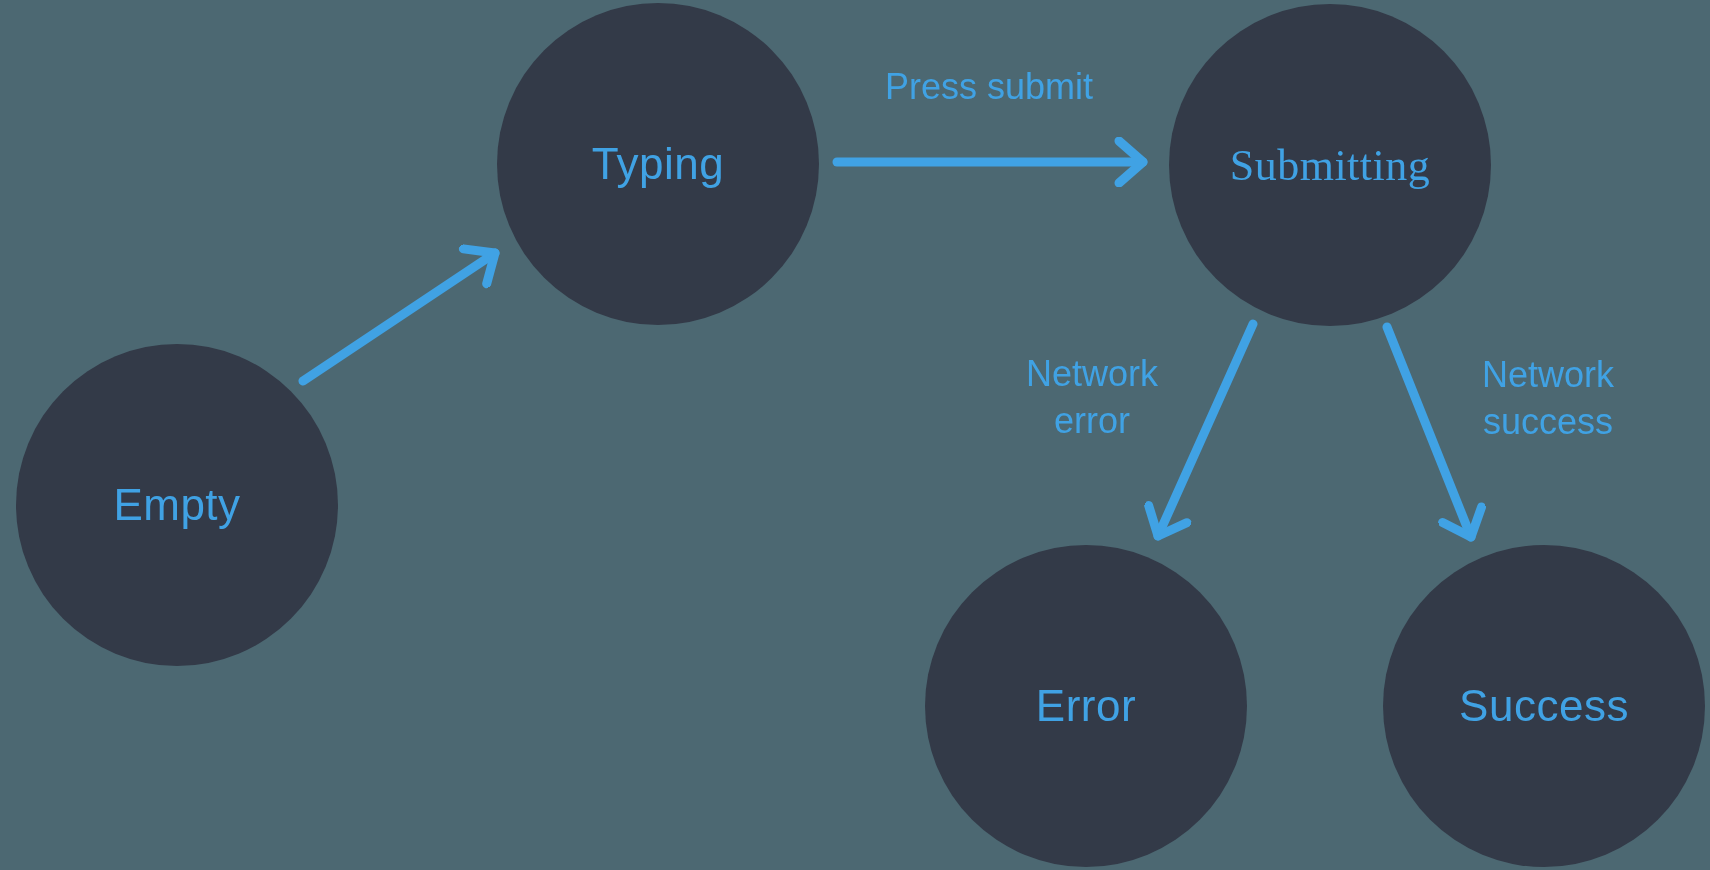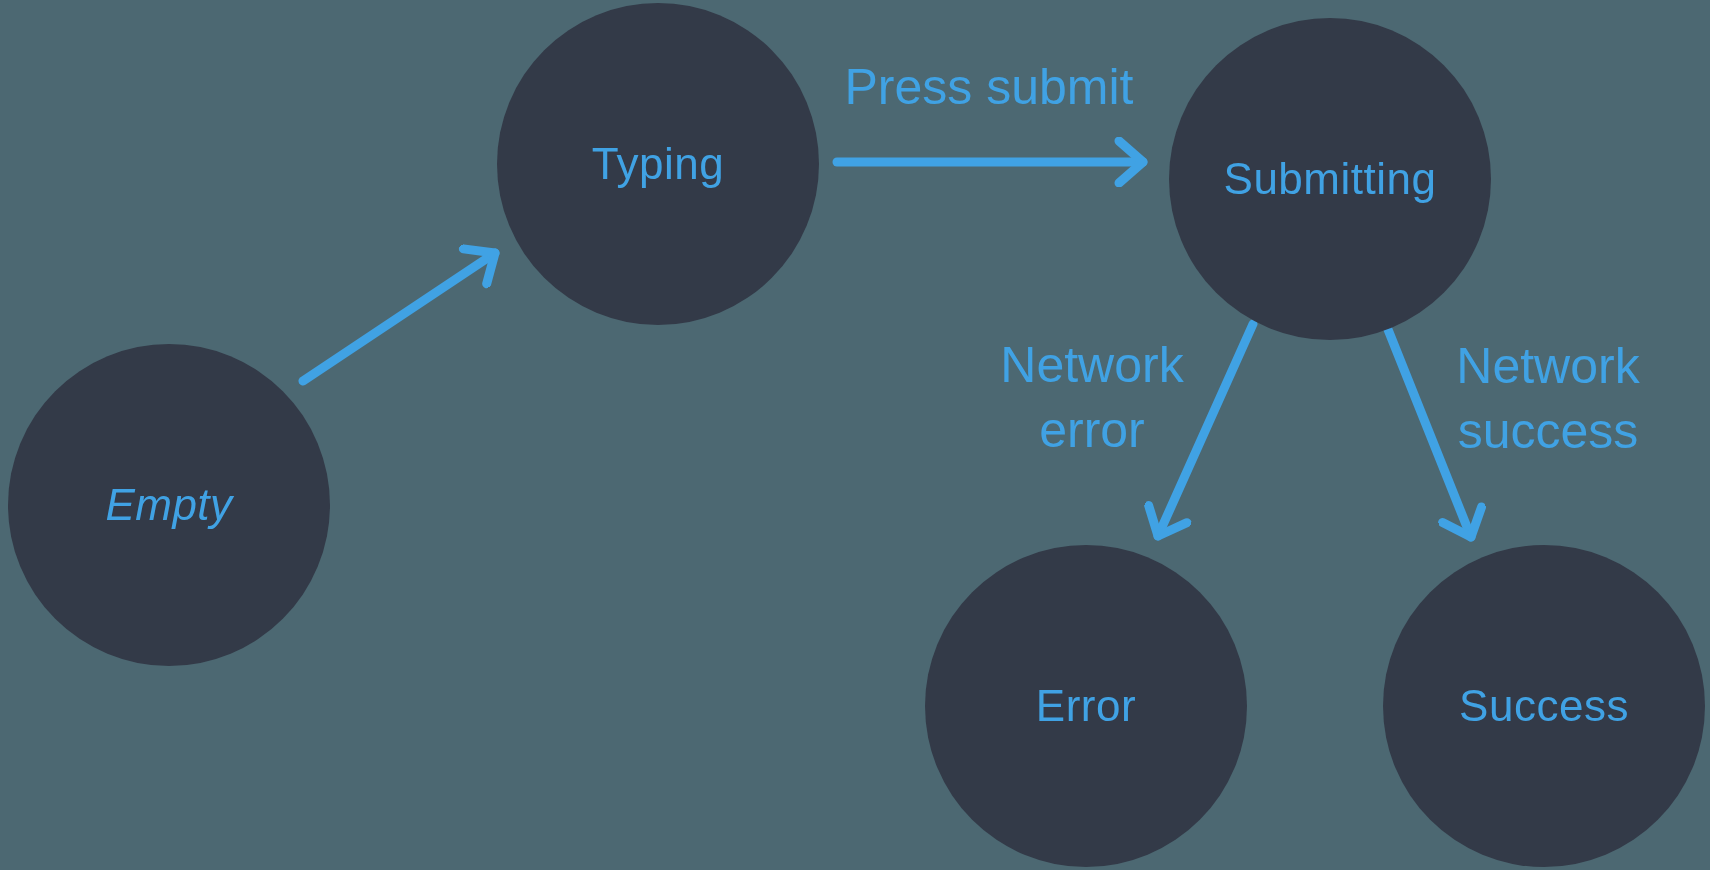--- a/index.html
+++ b/index.html
@@ -29,38 +29,38 @@
     color: #40A2E4;
     font-size: 44px;
     font-weight: 500;
     letter-spacing: 0.5px;
     white-space: nowrap;
   }
   .edge-label {
     position: absolute;
     transform: translate(-50%, -50%);
     color: #40A2E4;
-    font-size: 50px;
+    font-size: 36px;
     font-weight: 500;
     line-height: 1.3;
     text-align: center;
     white-space: nowrap;
   }
   #edges {
     position: absolute;
     left: 0;
     top: 0;
     width: 1710px;
     height: 870px;
     pointer-events: none;
   }
   
-  #node-empty      { left: 8px;    top: 344px; font-style: italic; }
+  #node-empty      { left: 16px;    top: 344px; }
   #node-typing     { left: 497px;  top: 3px;   }
-  #node-submitting { left: 1169px; top: 18px;   }
+  #node-submitting { left: 1169px; top: 4px; font-family: Liberation Serif, serif;   }
   #node-error      { left: 925px;  top: 545px; }
   #node-success    { left: 1383px; top: 545px; }
   
   #label-start-typing    { left: 327px;  top: 246px; }
   #label-press-submit    { left: 989px;  top: 87px;  }
   #label-network-error   { left: 1092px; top: 398px; }
   #label-network-success { left: 1548px; top: 399px; }
 </style>
 </head>
 <body>

